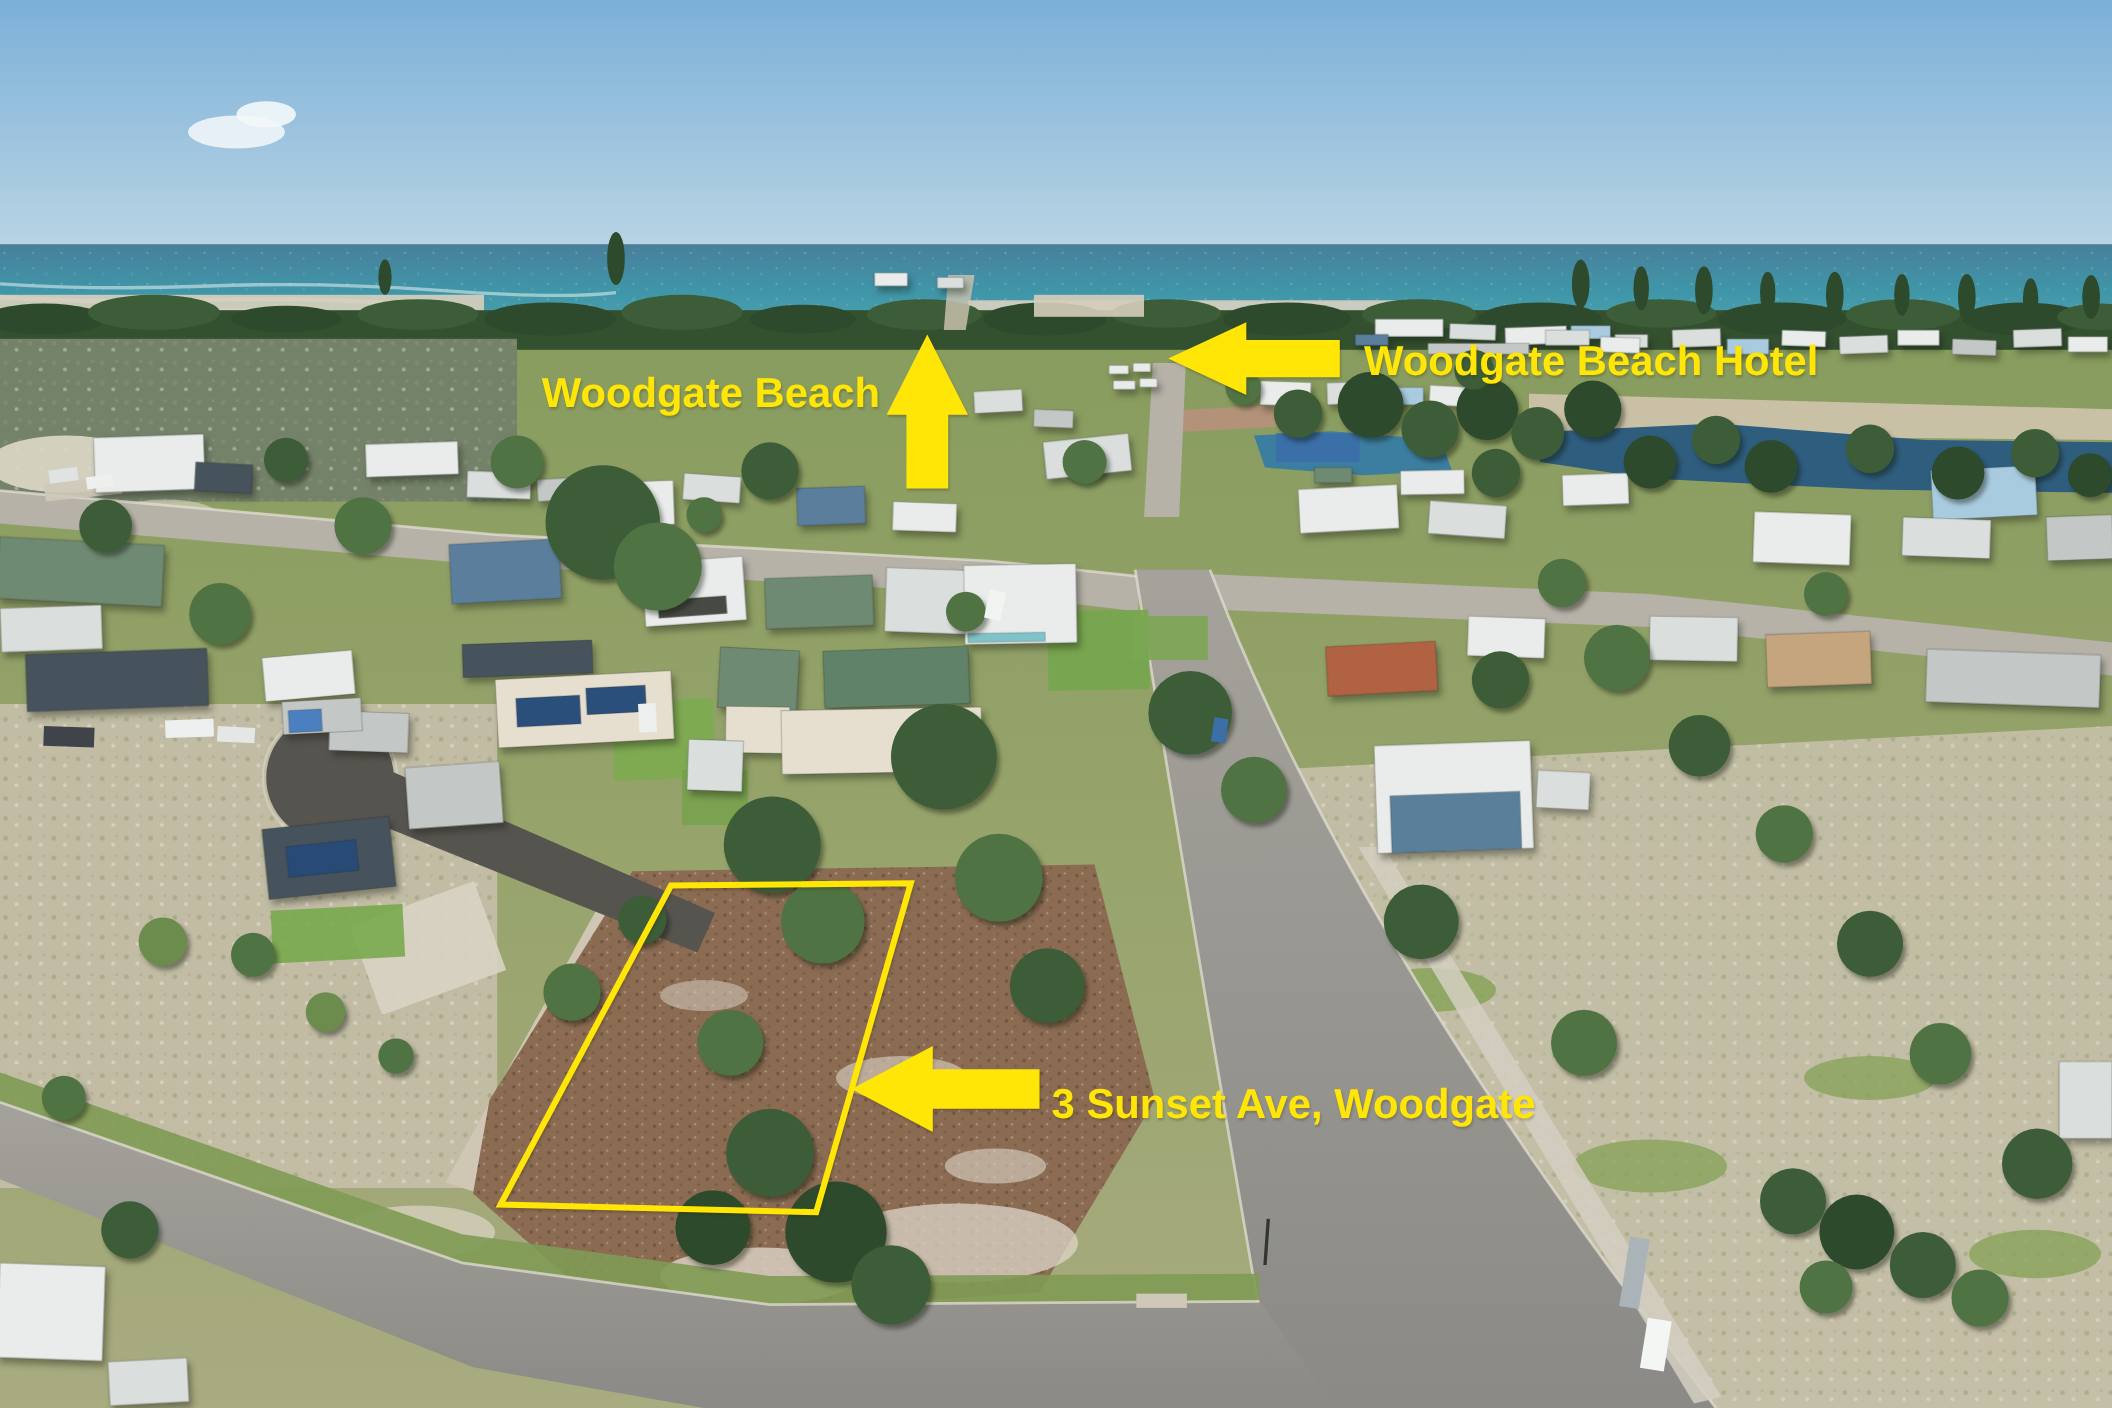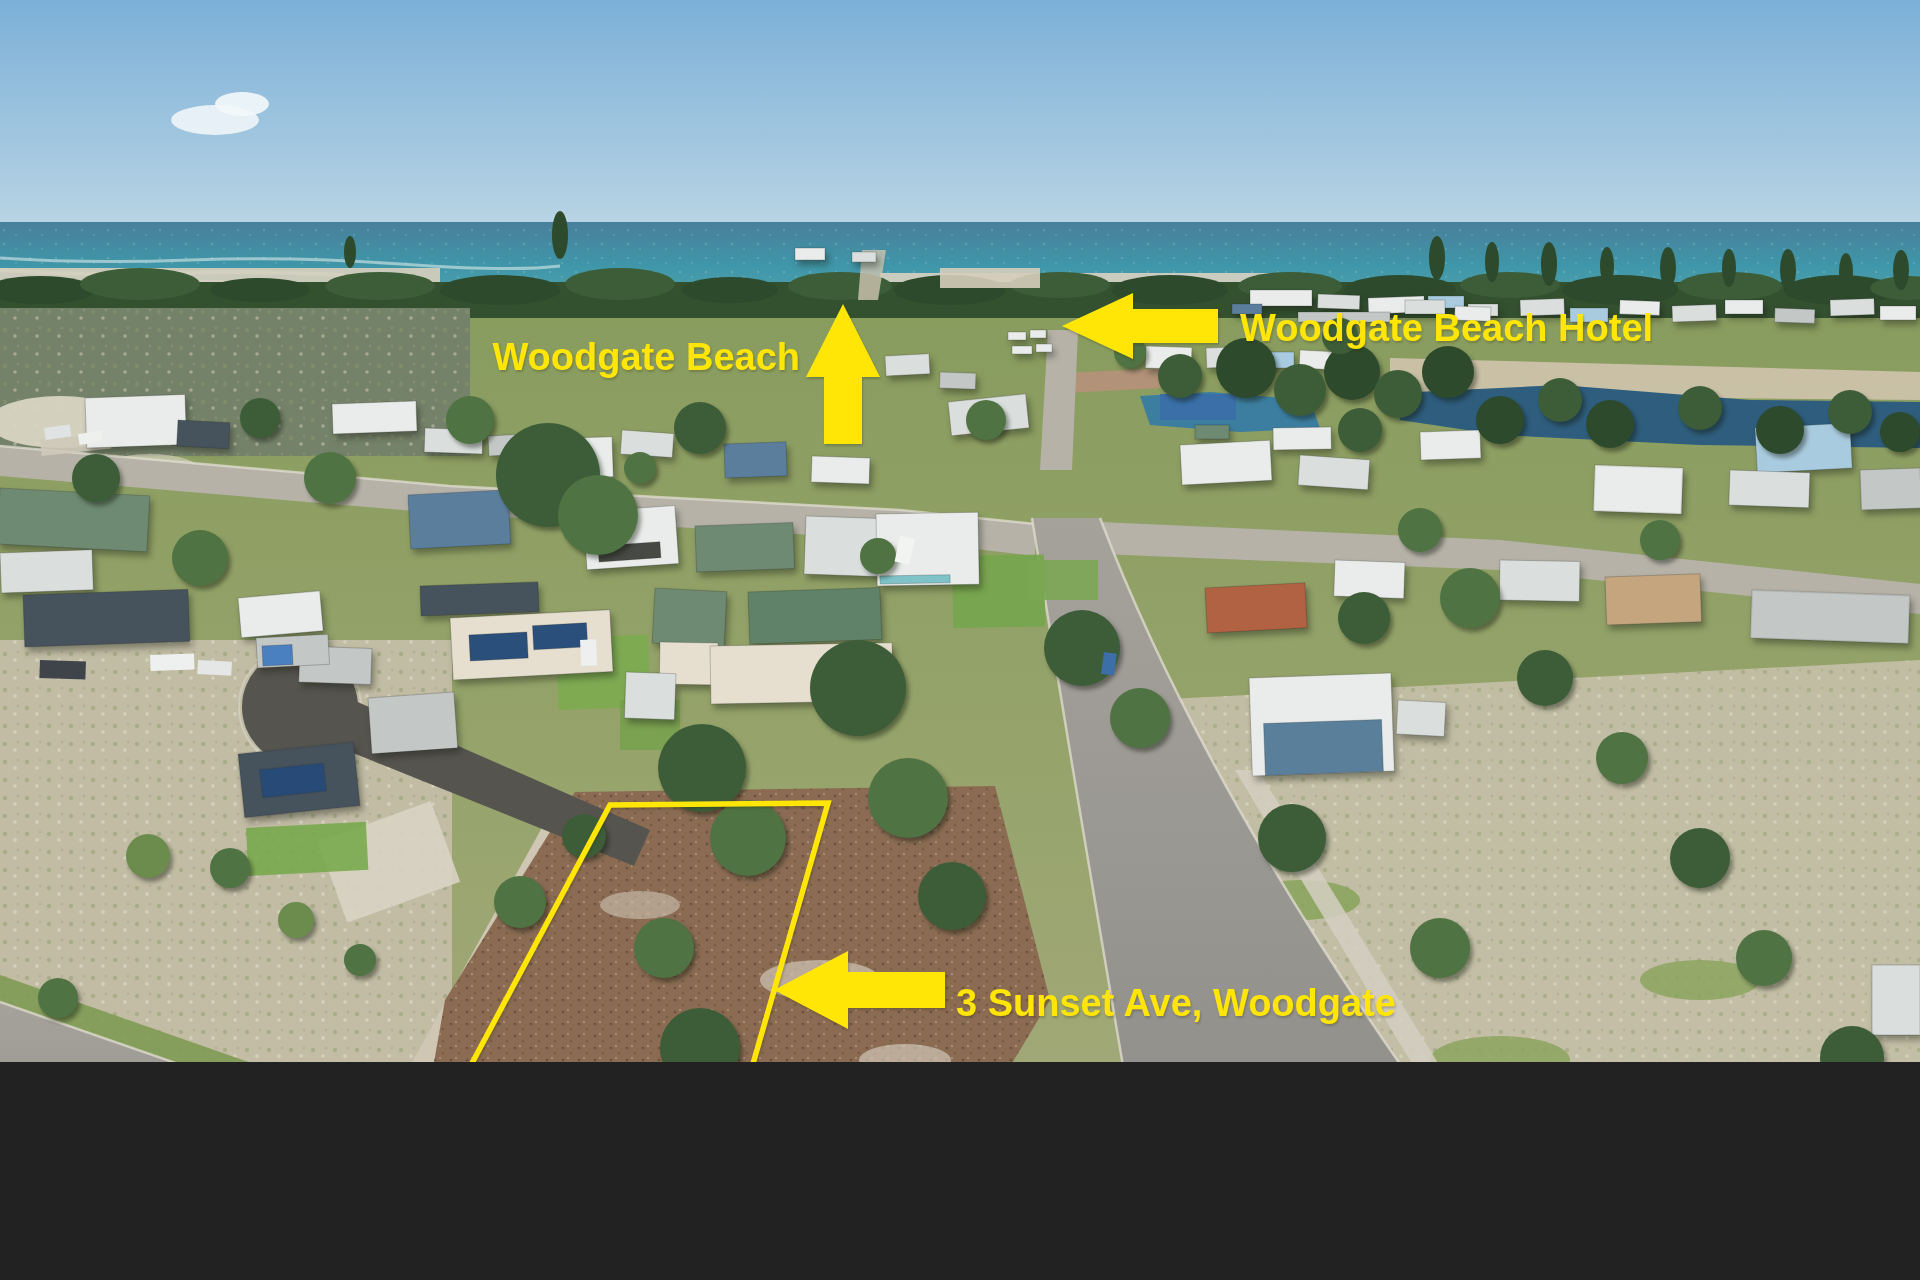--- a/index.html
+++ b/index.html
@@ -1,16 +1,16 @@
 <!DOCTYPE html>
 <html><head>
 <meta charset="utf-8">
 <style>
   html,body{margin:0;padding:0;background:#222;}
-  .stage{position:relative;width:1920px;height:1062px;overflow:hidden;}
+  .stage{position:relative;width:1920px;height:1280px;overflow:hidden;}
   svg{display:block;width:1920px;height:1280px;}
   .hs rect{stroke:rgba(40,45,40,.25);stroke-width:1;}
   .hs{filter:drop-shadow(3px 5px 3px rgba(20,25,15,.38));}
   .tr{filter:drop-shadow(3px 4px 2px rgba(15,22,10,.42));}
   .t1{fill:#2d4a2c}.t2{fill:#3c5d38}.t3{fill:#4f7342}.t4{fill:#6b8c4d}
   .roof-w{fill:#e9ecea}.roof-w2{fill:#dadedd}.roof-g{fill:#c3c7c6}
   .roof-s{fill:#46525c}.roof-b{fill:#5b7e9d}.roof-lb{fill:#a9cbe0}
   .roof-gr{fill:#6e8a72}.roof-gr2{fill:#5f8268}.roof-t{fill:#c4a57e}
   .roof-tc{fill:#b06242}.roof-c{fill:#e6dfcf}
   .rdl{fill:#b6b2a8}

